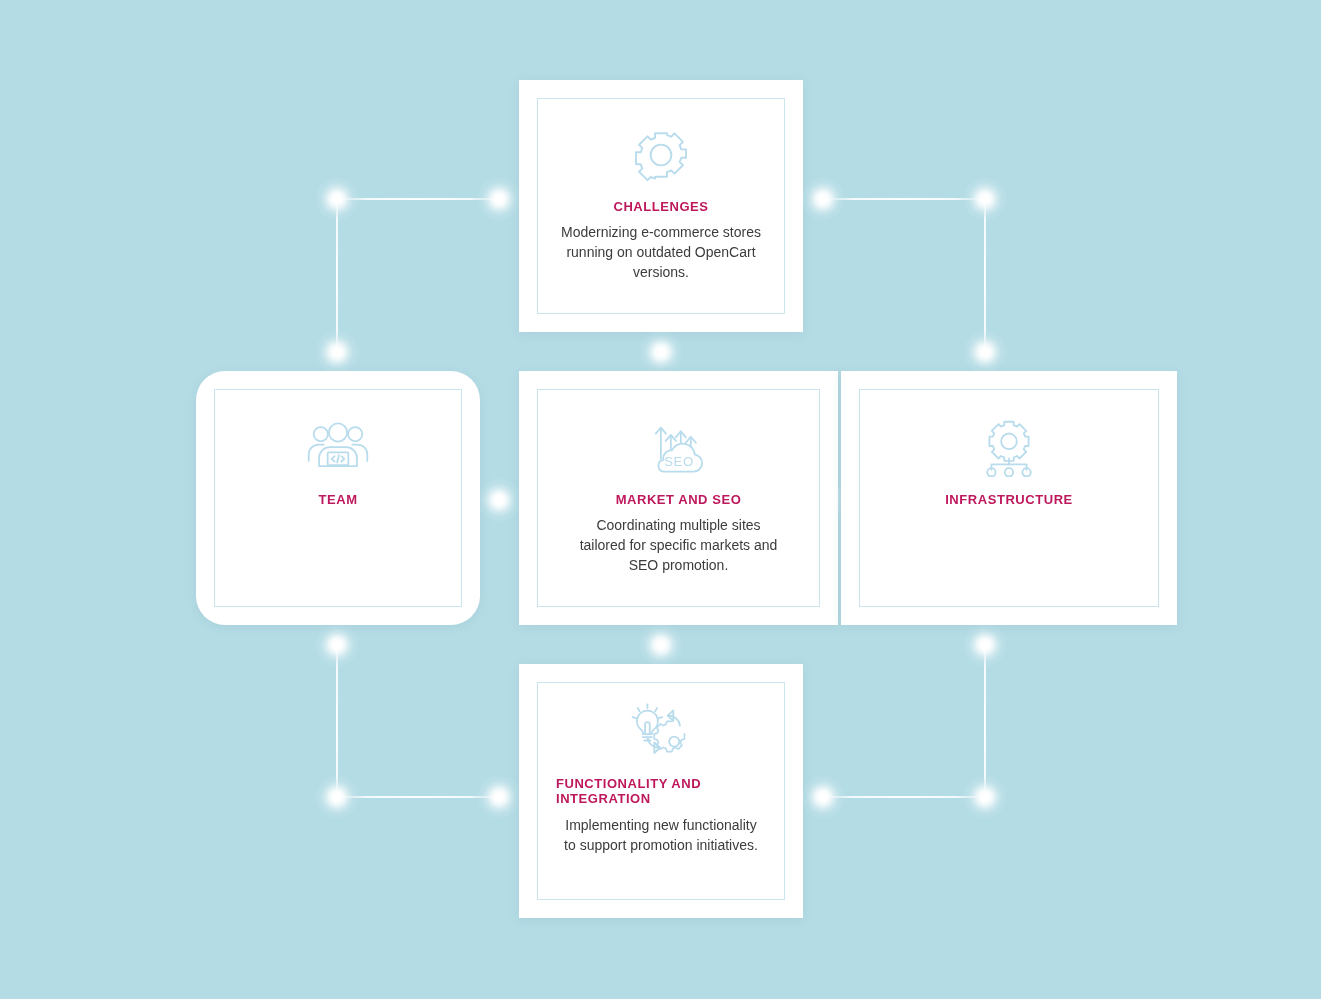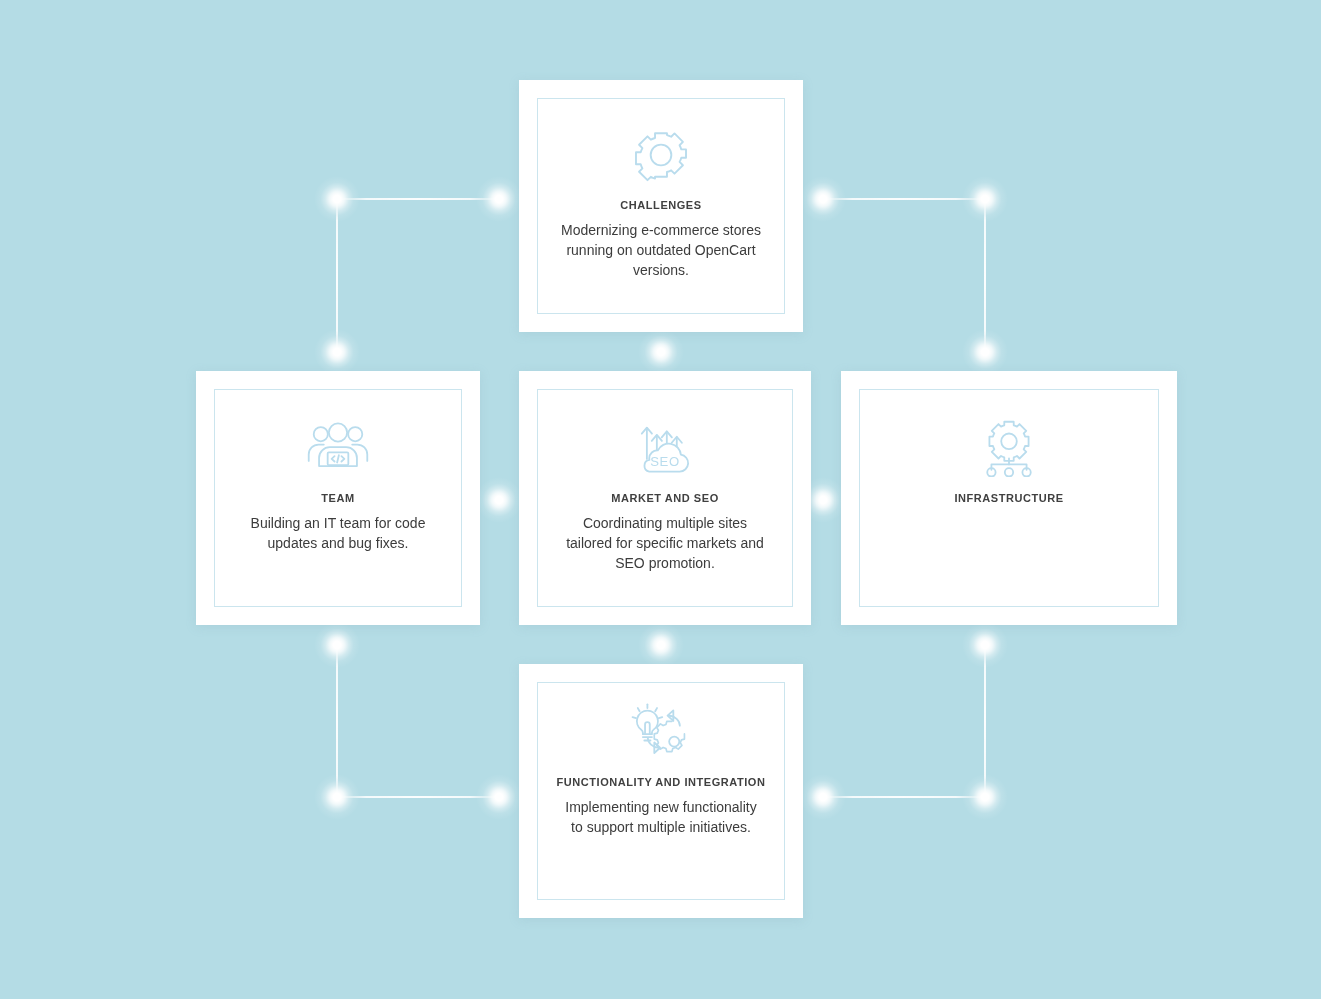--- a/index.html
+++ b/index.html
@@ -95,41 +95,41 @@
     display: flex;
     align-items: center;
     justify-content: center;
     margin-bottom: 8px;
   }
   .card-icon svg {
     display: block;
   }
 
   .card-title {
-    font-size: 11px;
+    font-size: 13px;
     font-weight: bold;
     letter-spacing: 0.55px;
-    color: #404040;
+    color: #be185d;
     text-align: left;
     line-height: 1.18;
     margin-bottom: 9px;
   }
 
   .card-desc {
     font-size: 14px;
     color: #3c3c3c;
     text-align: center;
     line-height: 1.42;
     max-width: 205px;
   }
 
   
   #card-challenges      { left: 519px; top: 80px;  width: 284px; height: 252px; }
-  #card-team            { left: 196px; top: 371px; width: 284px; height: 254px; }
-  #card-market-seo      { left: 519px; top: 371px; width: 292px; height: 254px; }
+  #card-team            { left: 196px; top: 371px; width: 284px; height: 254px; border-radius: 29px; }
+  #card-market-seo      { left: 519px; top: 371px; width: 319px; height: 254px; }
   #card-infrastructure  { left: 841px; top: 371px; width: 336px; height: 254px; }
   #card-functionality   { left: 519px; top: 664px; width: 284px; height: 254px; }
 
   #card-challenges .card-inner { padding-top: 20px; }
   #card-functionality .card-inner { padding-top: 13px; }
 </style>
 </head>
 <body>
 
 <div id="stage">
@@ -192,21 +192,20 @@
           <path d="M70 46v-7.5A11.5 11.5 0 0 0 58.5 27h-6"></path>
           <circle cx="36" cy="13" r="10.6" fill="#ffffff"></circle>
           <path d="M14 52v-9.5A12.5 12.5 0 0 1 26.5 30h19A12.5 12.5 0 0 1 58 42.5V52z" fill="#ffffff"></path>
           <rect x="24" y="36" width="24" height="15" rx="1.4" fill="#ffffff"></rect>
           <path d="M32 40.5l-3.4 3.1 3.4 3.1"></path>
           <path d="M40 40.5l3.4 3.1-3.4 3.1"></path>
           <path d="M37 39.4l-2 8.4"></path>
         </svg>
       </div>
       <div class="card-title">TEAM</div>
-      <div class="card-desc">Building an IT team for code updates and bug fixes.</div>
     </div>
   </div>
 
   <div class="card" id="card-market-seo">
     <div class="card-inner">
       <div class="card-icon">
         <svg width="60" height="58" viewBox="0 0 66 64" fill="none" stroke="#b9dced" stroke-width="2" stroke-linejoin="round" stroke-linecap="round">
 
           <path d="M13 44V10"></path>
             <path d="M7.4 16.2L13 9.6l5.6 6.6"></path>
@@ -264,17 +263,17 @@
           <path d="M47.6 8.2l-6.4 5.8 6.4 5.8z"></path>
 
           <path d="M31.6 49.6c-6.8-.6-12.2-5.6-12.2-11.2"></path>
           <path d="M26.6 55.2l6.4-5.8-6.4-5.8z"></path>
 
           <path d="M56.6 28.6h-6.2l-1 3.6-3.4 1.4-3.2-2-4.4 4.4 2 3.2-1.4 3.4-3.6 1v6.2l3.6 1 1.4 3.4-2 3.2 4.4 4.4 3.2-2 3.4 1.4 1 3.6h6.2l1-3.6 3.4-1.4 3.2 2 4.4-4.4-2-3.2 1.4-3.4 3.6-1v-6.2" transform="translate(-6 -6) scale(0.92)"></path>
           <circle cx="48.6" cy="42.6" r="5.6"></circle>
         </svg>
       </div>
       <div class="card-title">FUNCTIONALITY AND INTEGRATION</div>
-      <div class="card-desc">Implementing new functionality to support multiple initiatives.</div>
+      <div class="card-desc">Implementing new functionality to support promotion initiatives.</div>
     </div>
   </div>
 
 </div>
 
 </body></html>

